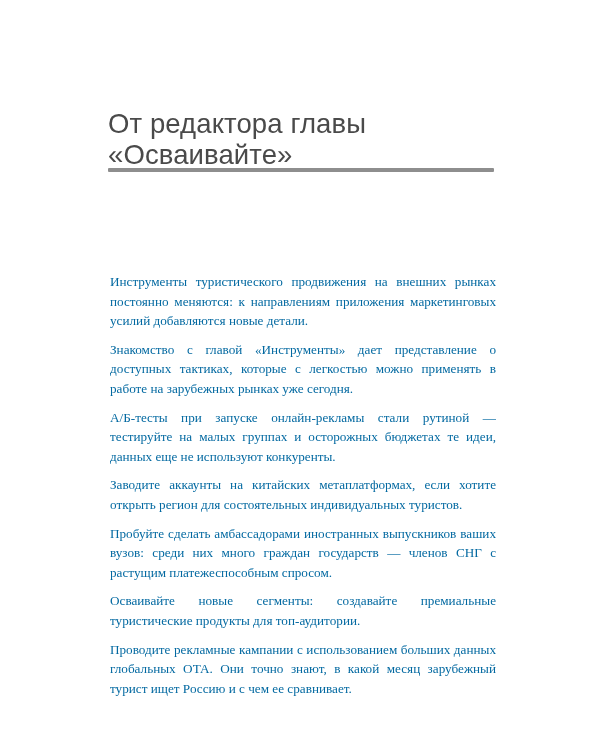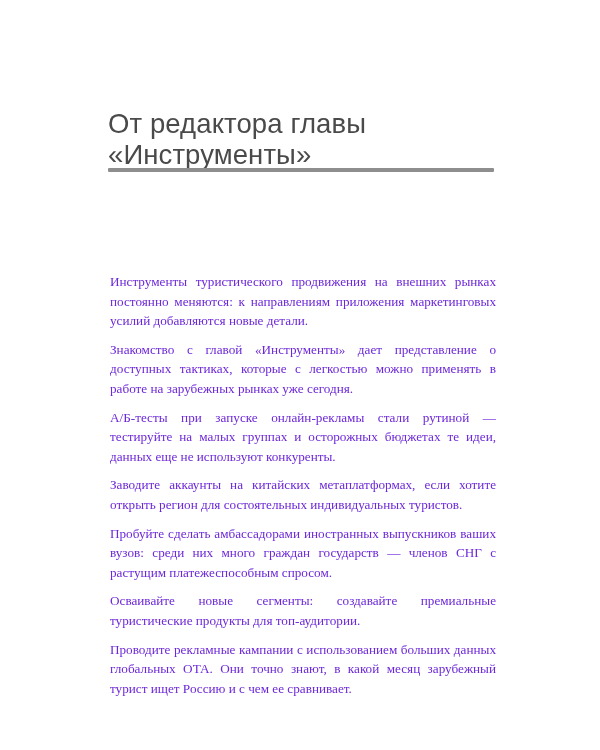--- a/index.html
+++ b/index.html
@@ -45,35 +45,35 @@
       border-radius: 1px;
     }
     .body-text {
       position: absolute;
       left: 110px;
       top: 256px;
       width: 386px;
       font-family: "Liberation Serif", "DejaVu Serif", serif;
       font-size: 13.2px;
       line-height: 19.6px;
-      color: #6d28d9;
+      color: #0369a1;
       text-align: justify;
       hyphens: auto;
     }
     .body-text p {
       margin: 0 0 9px 0;
     }
   </style>
 </head>
 <body>
 
 <div class="page">
   <h1 class="chapter-heading">
     <span>От редактора главы</span>
-    <span>«Инструменты»</span>
+    <span>«Осваивайте»</span>
   </h1>
   <div class="heading-rule"></div>
 
   <div class="body-text" lang="ru">
     <p>Инструменты туристического продвижения на внешних рынках постоянно меняются: к направлениям приложения маркетинговых усилий добавляются новые детали.</p>
     <p>Знакомство с главой «Инструменты» дает представление о доступных тактиках, которые с легкостью можно применять в работе на зарубежных рынках уже сегодня.</p>
     <p>А/Б-тесты при запуске онлайн-рекламы стали рутиной — тестируйте на малых группах и осторожных бюджетах те идеи, данных еще не используют конкуренты.</p>
     <p>Заводите аккаунты на китайских метаплатформах, если хотите открыть регион для состоятельных индивидуальных туристов.</p>
     <p>Пробуйте сделать амбассадорами иностранных выпускников ваших вузов: среди них много граждан государств — членов СНГ с растущим платежеспособным спросом.</p>
     <p>Осваивайте новые сегменты: создавайте премиальные туристические продукты для топ-аудитории.</p>

